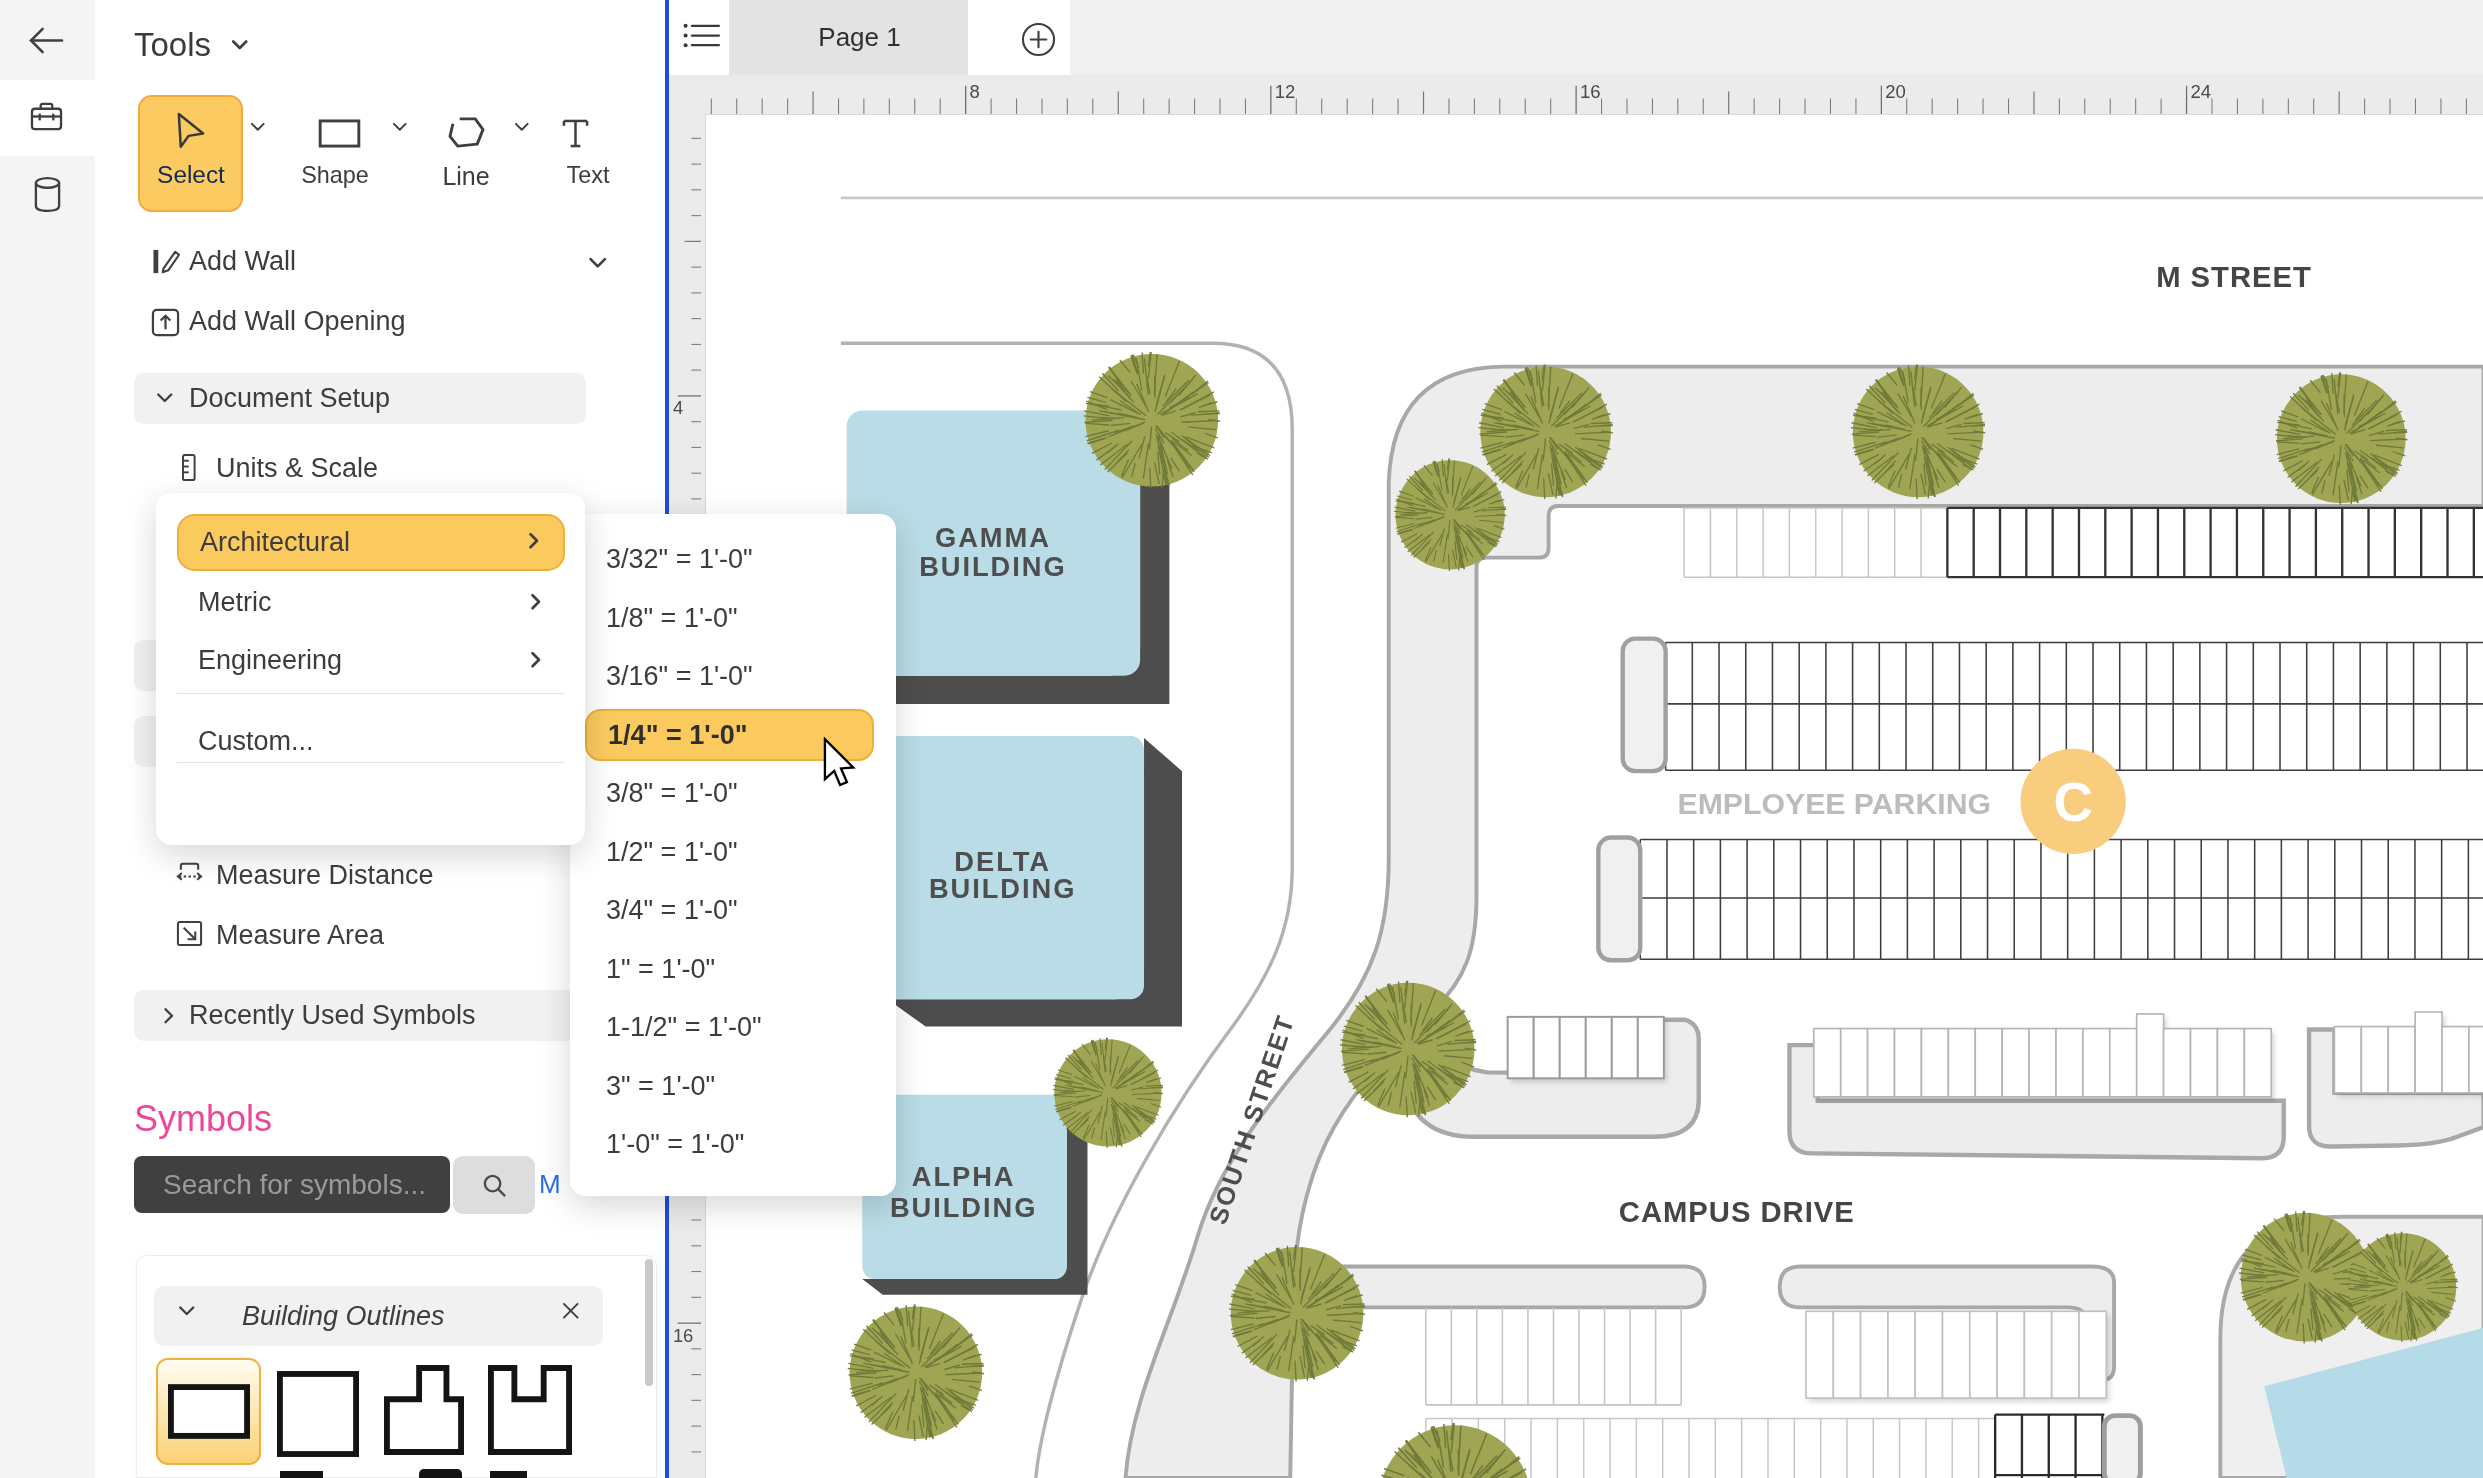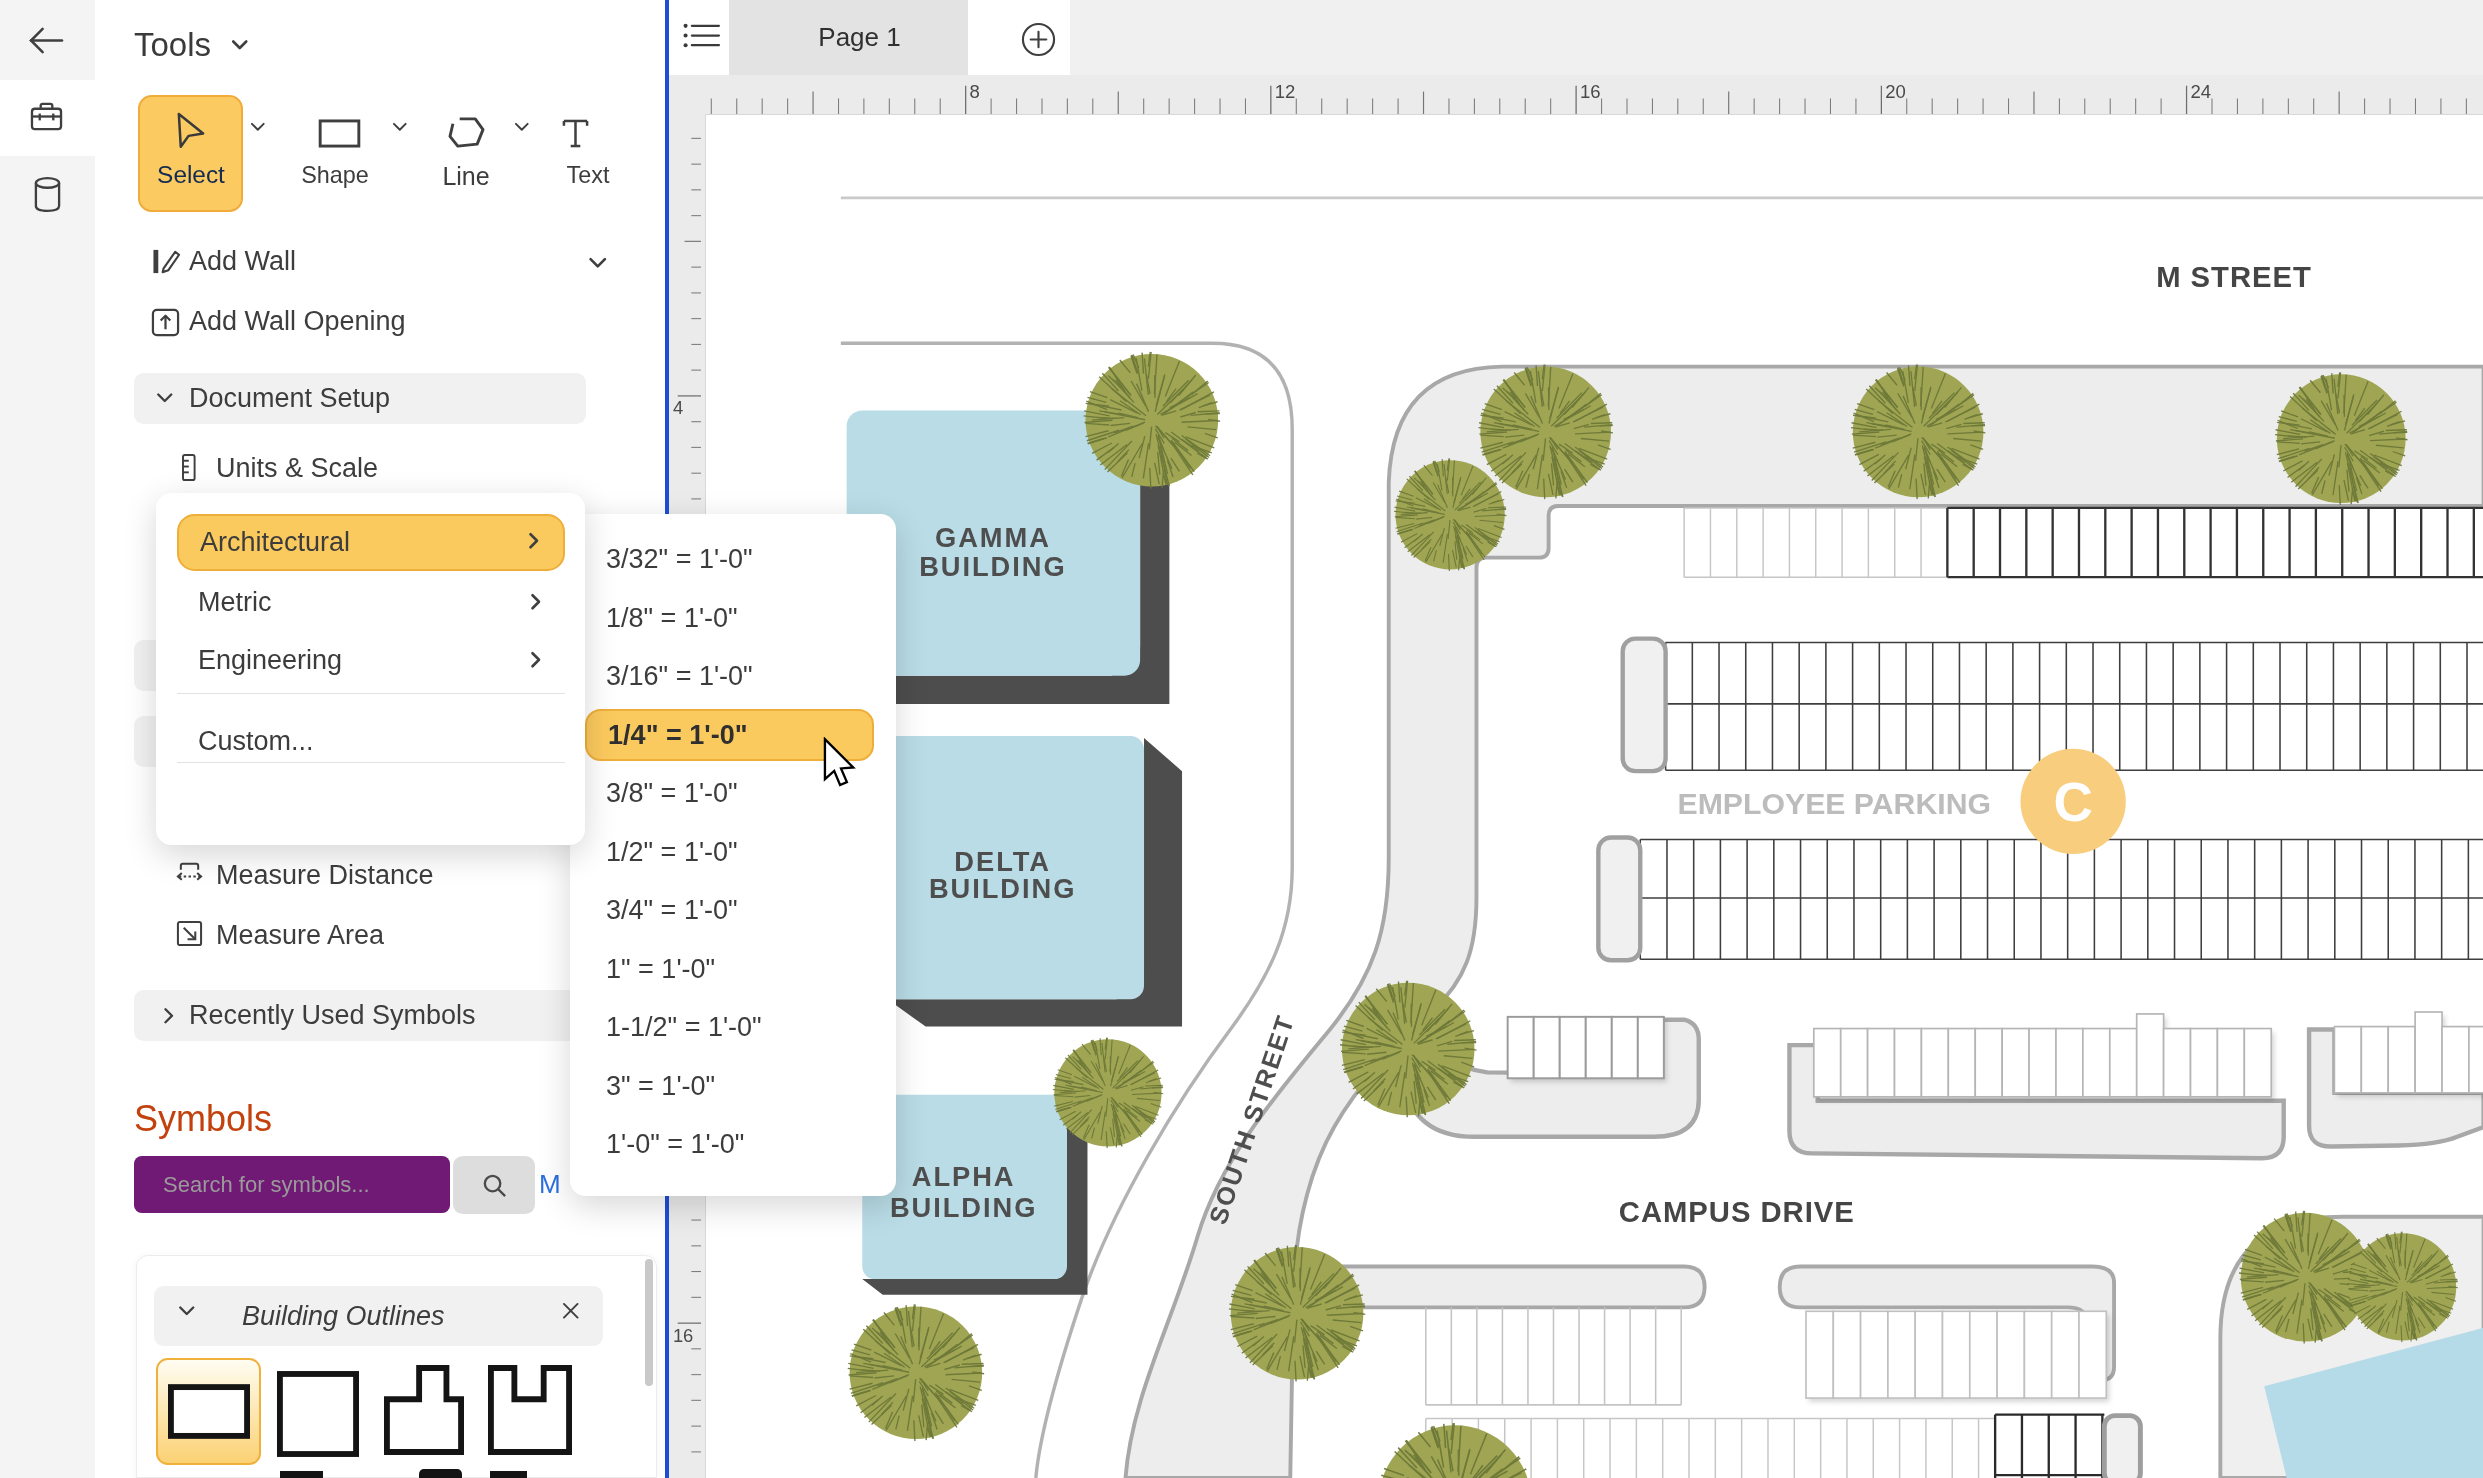--- a/index.html
+++ b/index.html
@@ -726,23 +726,23 @@
             <polyline points="20,12 20,20 12,20" fill="none"></polyline>
           </g>
         </svg></div>
     <div class="lbl" style="left:121px;top:920px;">Measure Area</div>
 
     <div class="bar" style="left:39px;top:990px;width:503px;padding-left:55px;">Recently Used Symbols</div>
     <div class="abs" style="left:64px;top:1006px;"><svg width="19.5" height="19.5" viewBox="0 0 18 18">
           <polyline points="6,3 12,9 6,15" fill="none" stroke="#3f3f3f" stroke-width="2.2" stroke-linecap="round" stroke-linejoin="round"></polyline>
         </svg></div>
 
-    <div class="abs" style="left:39px;top:1098px;font-size:36px;color:#c2410c;font-weight:400;">Symbols</div>
-
-    <div class="abs" style="left:39px;top:1156px;width:316px;height:57px;background:#701a75;border-radius:7.8px;display:flex;align-items:center;padding-left:29px;font-size:22px;color:#9a9a9a;">Search for symbols...</div>
+    <div class="abs" style="left:39px;top:1098px;font-size:36px;color:#ec4899;font-weight:400;">Symbols</div>
+
+    <div class="abs" style="left:39px;top:1156px;width:316px;height:57px;background:#404040;border-radius:7.8px;display:flex;align-items:center;padding-left:29px;font-size:28px;color:#9a9a9a;">Search for symbols...</div>
     <div class="abs" style="left:358px;top:1156px;width:82px;height:58px;background:#dddddd;border-radius:9.8px;display:flex;align-items:center;justify-content:center;">
         <svg width="29" height="29" viewBox="0 0 30 30">
           <g stroke="#4a4a4a" stroke-width="2.4" fill="none">
             <circle cx="13" cy="13" r="8"></circle>
             <line x1="19" y1="19" x2="26" y2="26"></line>
           </g>
         </svg>
       </div>
     <div class="abs" style="left:444px;top:1169px;font-size:26px;color:#2c6fe0;">M</div>
 

